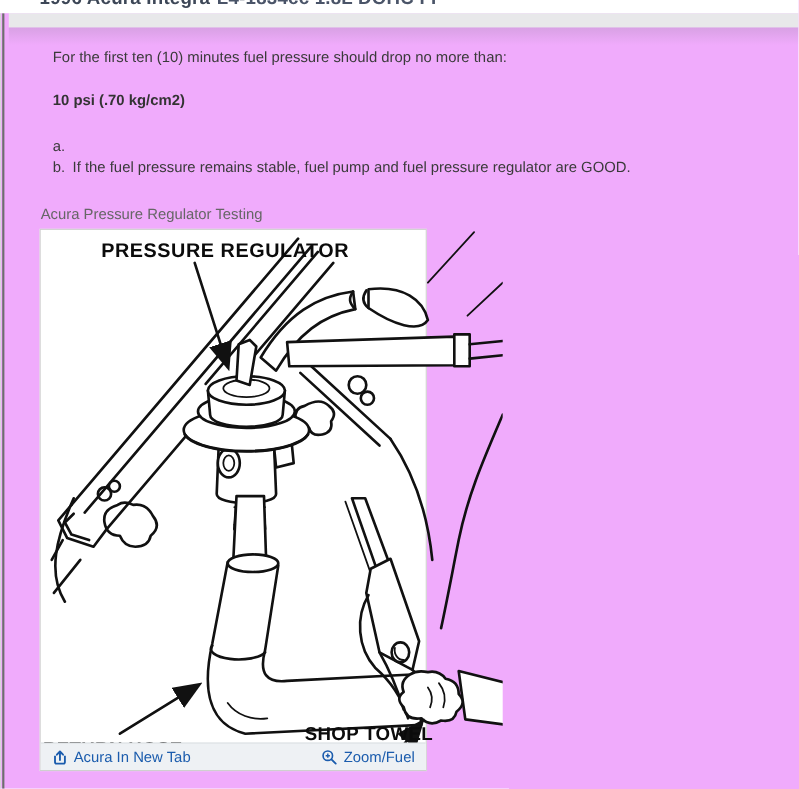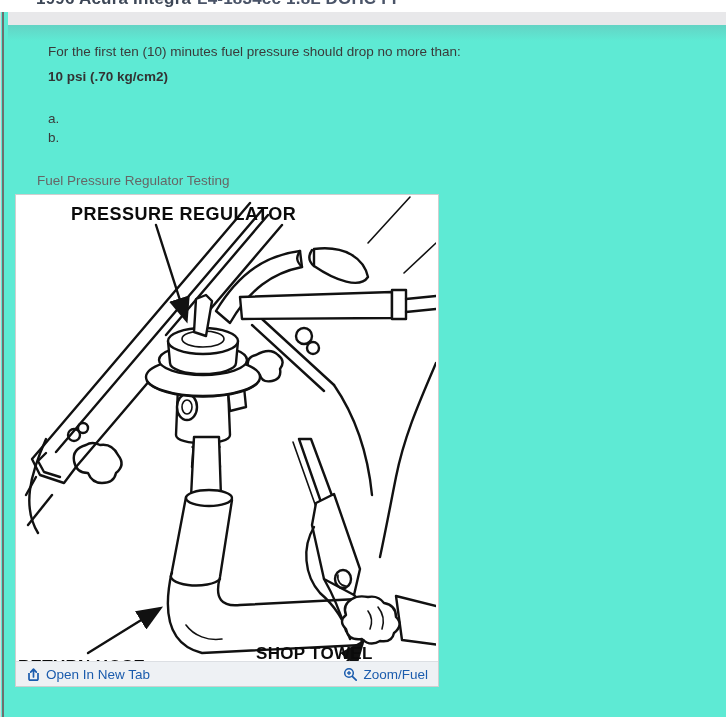--- a/index.html
+++ b/index.html
@@ -1,42 +1,42 @@
 <!DOCTYPE html>
 <html><head>
 <meta charset="utf-8">
 <style>
   * { margin:0; padding:0; box-sizing:border-box; }
   html,body { width:726px; height:717px; background:#ffffff; overflow:hidden;
     font-family:"Liberation Sans", sans-serif; color:#3a3a3a; }
-  .page { position:relative; width:726px; height:717px; background:#5eead4; }
+  .page { position:relative; width:726px; height:717px; background:#f0abfc; }
 
   
   .edge-light { position:absolute; left:0; top:12px; bottom:0; width:1px; background:#d8d8d8; }
   .edge-dark  { position:absolute; left:2px; top:12px; bottom:0; width:2px; background:#6f6f6f; }
 
   
   .header-clip { position:relative; height:12px; overflow:hidden; background:#fff; }
   .doc-title { position:absolute; top:-11px; left:36px; font-size:17px; line-height:20px;
     font-weight:bold; color:#3d4757; white-space:nowrap; letter-spacing:.2px; }
   .doc-title .title-sub { font-weight:600; color:#4a5468; padding-left:6px; }
   .band { height:13px; background:#e8e8ea; margin-left:8px; }
   .band-shadow { height:16px; margin-left:8px;
     background:linear-gradient(rgba(120,120,132,0.20), rgba(255,255,255,0)); }
 
   .text-block { padding-left:48px; padding-right:30px; }
   .intro { margin-top:2px; font-size:13.5px; line-height:18px; color:#3a3a3a; }
-  .spec  { margin-top:8px; font-size:13.5px; font-weight:bold; color:#333; }
+  .spec  { margin-top:22px; font-size:13.5px; font-weight:bold; color:#333; }
   .steps { margin-top:26px; }
   .step  { display:flex; font-size:13.5px; line-height:18.5px; color:#3a3a3a; }
   .step .marker { width:18px; flex:0 0 18px; }
 
   .figure-caption { margin:26px 0 6px 37px; font-size:13.5px; color:#666666; }
 
-  .figure { position:relative; margin-left:15px; width:424px; border:1px solid #cfcfcf;
+  .figure { position:relative; margin-left:36px; width:352px; border:1px solid #cfcfcf;
     background:#fff; }
   .diagram { display:block; width:420px; height:466px; }
   .ink { stroke:#111111; fill:none; stroke-width:2.4; stroke-linecap:round; stroke-linejoin:round; }
   .ink-thin { stroke:#111111; fill:none; stroke-width:1.6; stroke-linecap:round; }
   .wfill { fill:#ffffff; stroke:#111111; stroke-width:2.4; stroke-linejoin:round; }
   .diagram text { fill:#0b0b0b; font-family:"Liberation Sans", sans-serif; font-weight:bold; }
 
   
   .fig-toolbar { display:flex; justify-content:space-between; align-items:center;
     height:25px; background:#eef1f4; border-top:1px solid #dcdfe3; padding:0 10px; }
@@ -61,25 +61,26 @@
 
   <div class="text-block">
     <p class="intro">For the first ten (10) minutes fuel pressure should drop no more than:</p>
     <p class="spec">10 psi (.70 kg/cm2)</p>
     <div class="steps">
       <div class="step">
         <span class="marker">a.</span>
       </div>
       <div class="step">
         <span class="marker">b.</span>
+        <span>If the fuel pressure remains stable, fuel pump and fuel pressure regulator are GOOD.</span>
       </div>
     </div>
   </div>
 
-  <div class="figure-caption">Fuel Pressure Regulator Testing</div>
+  <div class="figure-caption">Acura Pressure Regulator Testing</div>
 
   <div class="figure">
     <svg class="diagram" viewBox="0 0 420 466" xmlns="http://www.w3.org/2000/svg">
       <defs>
         <marker id="ah" markerWidth="11" markerHeight="9" refX="9" refY="4.5" orient="auto">
           <path d="M0,0 L11,4.5 L0,9 Z" fill="#111"></path>
         </marker>
       </defs>
 
       <g class="ink">
@@ -181,21 +182,21 @@
       <text x="2" y="477" font-size="17" letter-spacing="0.3">RETURN HOSE</text>
       <text x="240" y="464" font-size="17" letter-spacing="0.3">SHOP TOWEL</text>
     </svg>
 
     <div class="fig-toolbar">
       <a class="fig-link">
         <svg width="15" height="15" viewBox="0 0 15 15">
           <path d="M3,6 v6 a1.2,1.2 0 0 0 1.2,1.2 h6.6 a1.2,1.2 0 0 0 1.2,-1.2 V6" fill="none" stroke="#1b5cad" stroke-width="1.7"></path>
           <path d="M7.5,10 V2.6 M4.7,5.1 L7.5,2.2 L10.3,5.1" fill="none" stroke="#1b5cad" stroke-width="1.7" stroke-linecap="round" stroke-linejoin="round"></path>
         </svg>
-        <span>Open In New Tab</span>
+        <span>Acura In New Tab</span>
       </a>
       <a class="fig-link">
         <svg width="15" height="15" viewBox="0 0 15 15">
           <circle cx="6" cy="6" r="4.3" fill="none" stroke="#1b5cad" stroke-width="1.5"></circle>
           <path d="M9.3,9.3 L13.2,13.2" stroke="#1b5cad" stroke-width="1.7" stroke-linecap="round"></path>
           <path d="M6,4.1 V7.9 M4.1,6 H7.9" stroke="#1b5cad" stroke-width="1.3"></path>
         </svg>
         <span>Zoom/Fuel</span>
       </a>
     </div>

